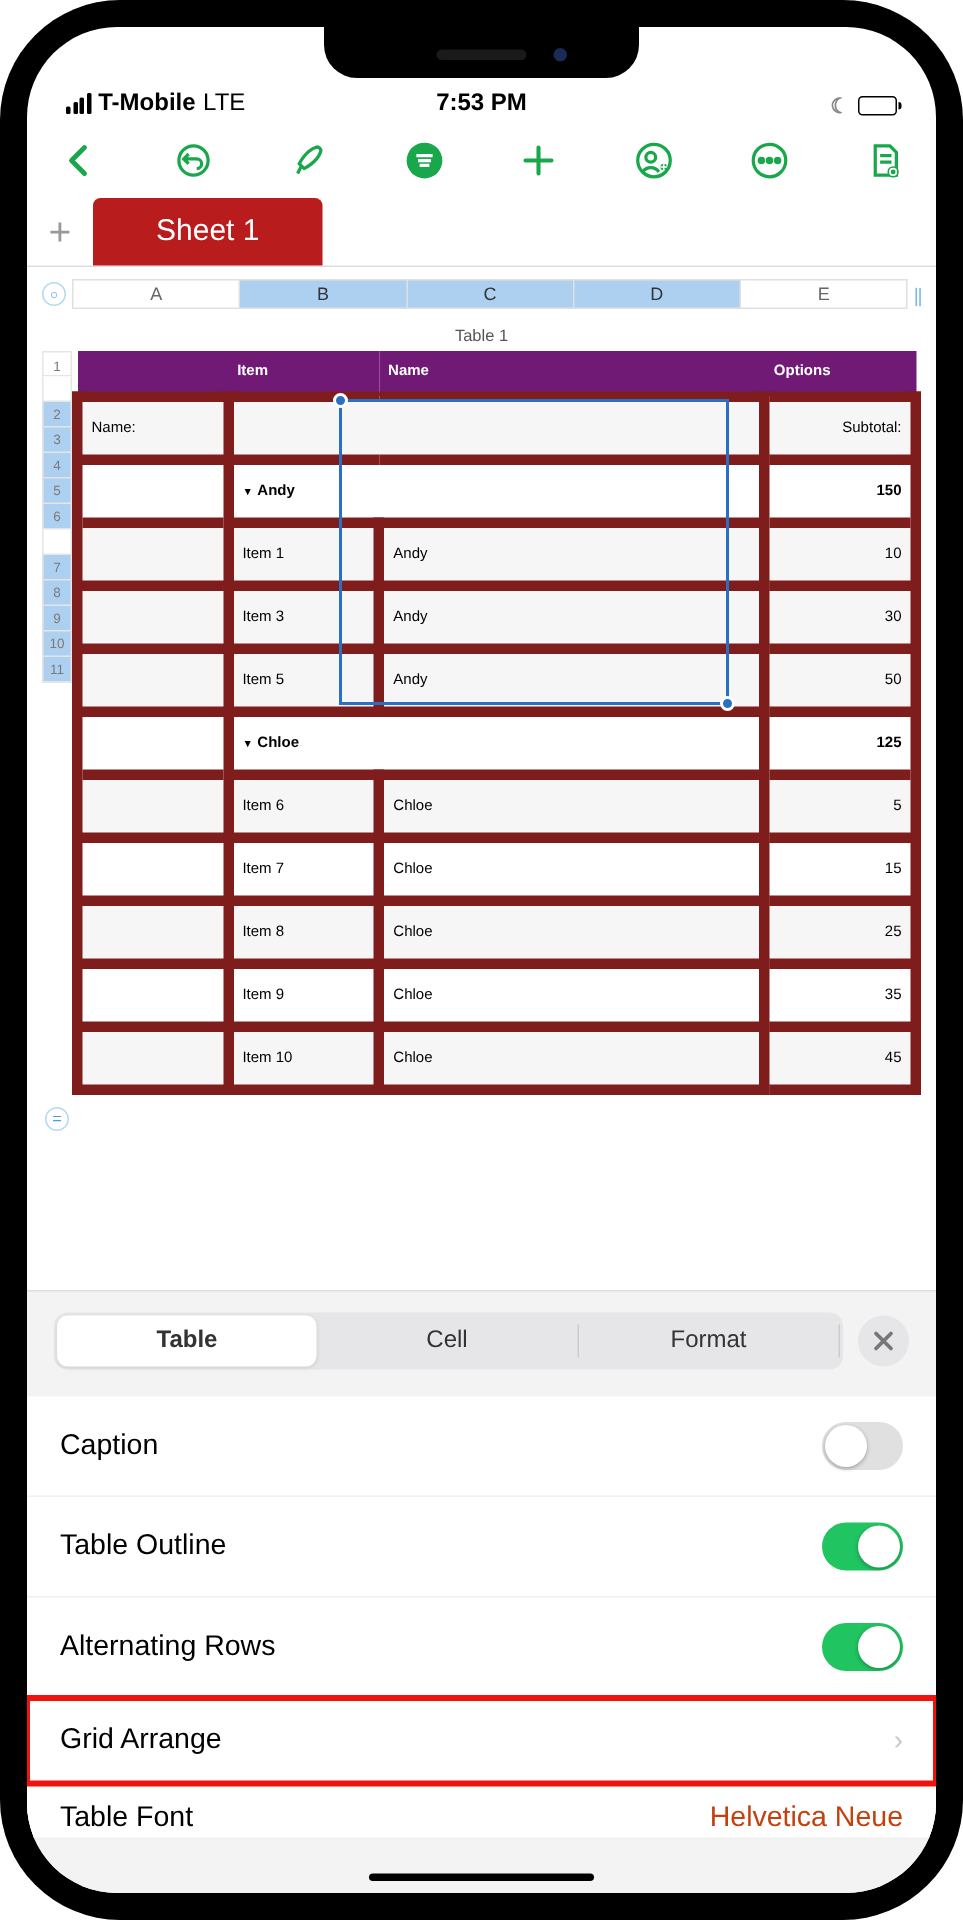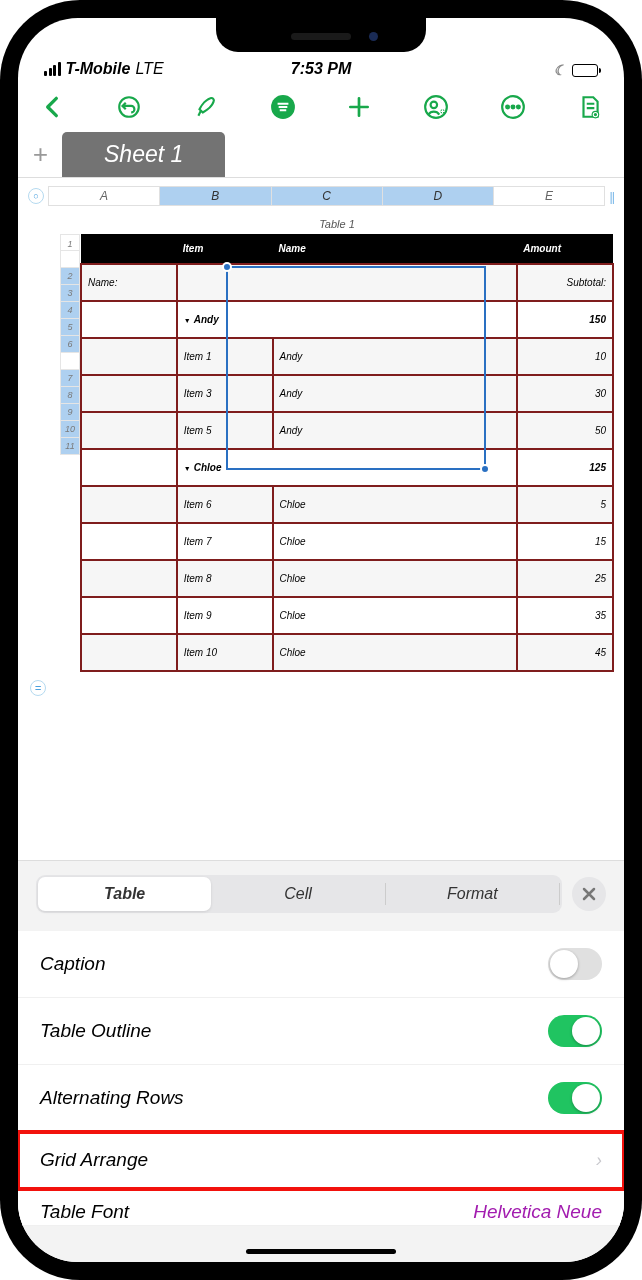--- a/index.html
+++ b/index.html
@@ -1,19 +1,19 @@
 <!DOCTYPE html>
 <html><head>
 <meta charset="utf-8">
 <style>
 * { margin: 0; padding: 0; box-sizing: border-box; font-family: -apple-system, "Helvetica Neue", Arial, sans-serif; }
 body { background: #fff; width: 642px; height: 1280px; position: relative; }
 
 .phone-frame { position: absolute; inset: 0; background: #000; border-radius: 80px; padding: 18px; }
-.phone-screen { background: #fff; width: 100%; height: 100%; border-radius: 60px; overflow: hidden; position: relative; font-style: italic; }
+.phone-screen { background: #fff; width: 100%; height: 100%; border-radius: 60px; overflow: hidden; position: relative; }
 .notch { position: absolute; top: 0; left: 50%; transform: translateX(-50%); width: 210px; height: 34px; background: #000; border-radius: 0 0 22px 22px; z-index: 100; }
 .notch::after { content:""; position:absolute; right:48px; top:14px; width:9px; height:9px; border-radius:50%; background:#1a2b55; }
 .notch::before { content:""; position:absolute; left:50%; transform:translateX(-50%); top:15px; width:60px; height:7px; border-radius:4px; background:#1a1a1a; }
 
 .status-bar { height: 48px; display: flex; align-items: flex-end; justify-content: space-between; padding: 0 26px 4px; font-size: 16px; font-weight: 600; margin-top: 16px; }
 .status-left { display:flex; align-items:center; gap:5px; }
 .signal-bars { display:inline-flex; gap:1.5px; align-items:flex-end; }
 .signal-bars span { width:3px; background:#000; display:inline-block; border-radius:1px; }
 .signal-bars span:nth-child(1){height:5px} .signal-bars span:nth-child(2){height:8px} .signal-bars span:nth-child(3){height:11px} .signal-bars span:nth-child(4){height:14px}
 .status-center { position:absolute; left:50%; transform:translateX(-50%); }
@@ -23,42 +23,42 @@
 .battery::after { content:""; position:absolute; right:-4px; top:3px; width:2px; height:5px; background:#000; border-radius:0 2px 2px 0; }
 .battery-fill { width:60%; height:100%; background:#000; border-radius:1px; }
 
 .toolbar { height: 50px; display:flex; align-items:center; justify-content:space-between; padding: 0 18px; }
 .tb-icon { color:#18a84b; width:32px; height:32px; display:flex; align-items:center; justify-content:center; }
 .tb-icon svg { width:26px; height:26px; fill:none; stroke:#18a84b; stroke-width:2; }
 .tb-filled svg { fill:#18a84b; stroke:none; }
 
 .sheet-tabs { height: 46px; display:flex; align-items:stretch; border-bottom:1px solid #ddd; }
 .add-sheet { width:44px; display:flex; align-items:center; justify-content:center; color:#999; font-size:26px; font-weight:300; }
-.sheet-tab { background:#737373; color:#fff; display:flex; align-items:center; justify-content:center; font-size:23px; padding:0 42px; border-radius:5px 5px 0 0; }
+.sheet-tab { background:#b91c1c; color:#fff; display:flex; align-items:center; justify-content:center; font-size:20px; padding:0 42px; border-radius:5px 5px 0 0; }
 
 .sheet-body { padding: 8px 10px 0; position:relative; }
 .col-headers-row { display:flex; align-items:center; gap:4px; }
 .ch-circle { width:16px; height:16px; border:1px solid #b5daf0; border-radius:50%; display:flex; align-items:center; justify-content:center; font-size:9px; color:#4aa0de; }
 .col-headers { flex:1; display:flex; }
 .col-h { flex:1; border:1px solid #e0e0e0; border-left:none; background:#fff; text-align:center; font-size:12px; color:#666; padding:2px 0; }
 .col-h:first-child { border-left:1px solid #e0e0e0; }
 .col-h.sel { background:#aed0f0; color:#333; }
 .pause { color:#7bb8e8; font-size:13px; letter-spacing:-1px; }
 
-.table-wrap { margin-top:8px;margin-left:32px; }
+.table-wrap { margin-top:8px; }
 .table-title { text-align:center; font-size:11px; color:#555; padding:4px; }
 .row-headers-and-table { display:flex; }
 .row-hdrs { width:20px; display:flex; flex-direction:column; }
 .row-h { height:17px; border:1px solid #e5e5e5; border-top:none; background:#fff; text-align:center; font-size:9px; color:#7a7a7a; line-height:17px; }
 .row-h:first-child { border-top:1px solid #e5e5e5; height:18px; line-height:18px; }
 .row-h.head { height:17px; }
 .row-h.sel { background:#aed0f0; }
 .data-table { flex:1; border-collapse:collapse; font-size:10px; }
-.data-table th { background:#000000; color:#fff; text-align:left; padding:3px 6px; font-weight:600; height:30px; font-size:10px; }
-.data-table td { border:2px solid #7f1d1d; padding:12px 6px; height:17px; background:#fff; }
+.data-table th { background:#701a75; color:#fff; text-align:left; padding:3px 6px; font-weight:600; height:30px; font-size:10px; }
+.data-table td { border:7px solid #7f1d1d; padding:12px 6px; height:17px; background:#fff; }
 .data-table tr.alt td { background:#f6f6f6; }
 .data-table td.num { text-align:right; }
 .data-table .grp td { font-weight:600; border-bottom:1px solid #555; }
 .collapse-arrow::before { content:"▼"; font-size:7px; margin-right:3px; }
 .eq-circle { width:16px; height:16px; border:1px solid #b5daf0; border-radius:50%; display:flex; align-items:center; justify-content:center; font-size:11px; color:#4aa0de; margin:8px 0 0 2px; }
 
 .selection-box { position:absolute; border:2px solid #2a70c2; pointer-events:none; }
 .sel-dot { position:absolute; width:10px; height:10px; background:#2a70c2; border:2px solid #fff; border-radius:50%; }
 
 .bottom-panel { position:absolute; bottom:0; left:0; right:0; background:#f3f3f3; border-top:1px solid #ddd; padding-bottom: 36px; }
@@ -72,21 +72,21 @@
 .panel-list { background:#fff; margin:4px 0 0; }
 .panel-row { display:flex; align-items:center; justify-content:space-between; padding:17px 22px; font-size:19px; border-bottom:1px solid #f0f0f0; }
 .toggle { width:54px; height:32px; border-radius:16px; position:relative; }
 .toggle.off { background:#e0e0e0; }
 .toggle.on { background:#20c461; }
 .toggle::after { content:""; position:absolute; width:28px; height:28px; background:#fff; border-radius:50%; top:2px; box-shadow:0 1px 3px rgba(0,0,0,0.3); }
 .toggle.off::after { left:2px; }
 .toggle.on::after { right:2px; }
 .chevron { color:#c7c7cc; font-size:18px; }
 .panel-row.highlighted { outline:4px solid #f2120d; outline-offset:-2px; }
-.panel-row .value { color:#a21caf; }
+.panel-row .value { color:#c2410c; }
 
 .home-indicator { position:absolute; bottom:8px; left:50%; transform:translateX(-50%); width:150px; height:5px; background:#000; border-radius:3px; }
 </style>
 </head>
 <body>
 
 <div class="phone-frame">
 <div class="phone-screen">
 <div class="notch"></div>
 
@@ -198,21 +198,21 @@
         <div class="row-h sel">9</div>
         <div class="row-h sel">10</div>
         <div class="row-h sel">11</div>
       </div>
       <table class="data-table">
         <tbody>
                 <tr>
                   <th style="width:18%"></th>
                   <th style="width:18%">Item</th>
                   <th colspan="3">Name</th>
-                  <th style="width:18%">Amount</th>
+                  <th style="width:18%">Options</th>
                 </tr>
         <tr class="alt">
                   <td>Name:</td>
                   <td colspan="4"></td>
                   <td class="num">Subtotal:</td>
                 </tr>
         <tr class="grp">
                   <td></td>
                   <td colspan="4"><span class="collapse-arrow"></span><span>Andy</span></td>
                   <td class="num">150</td>

